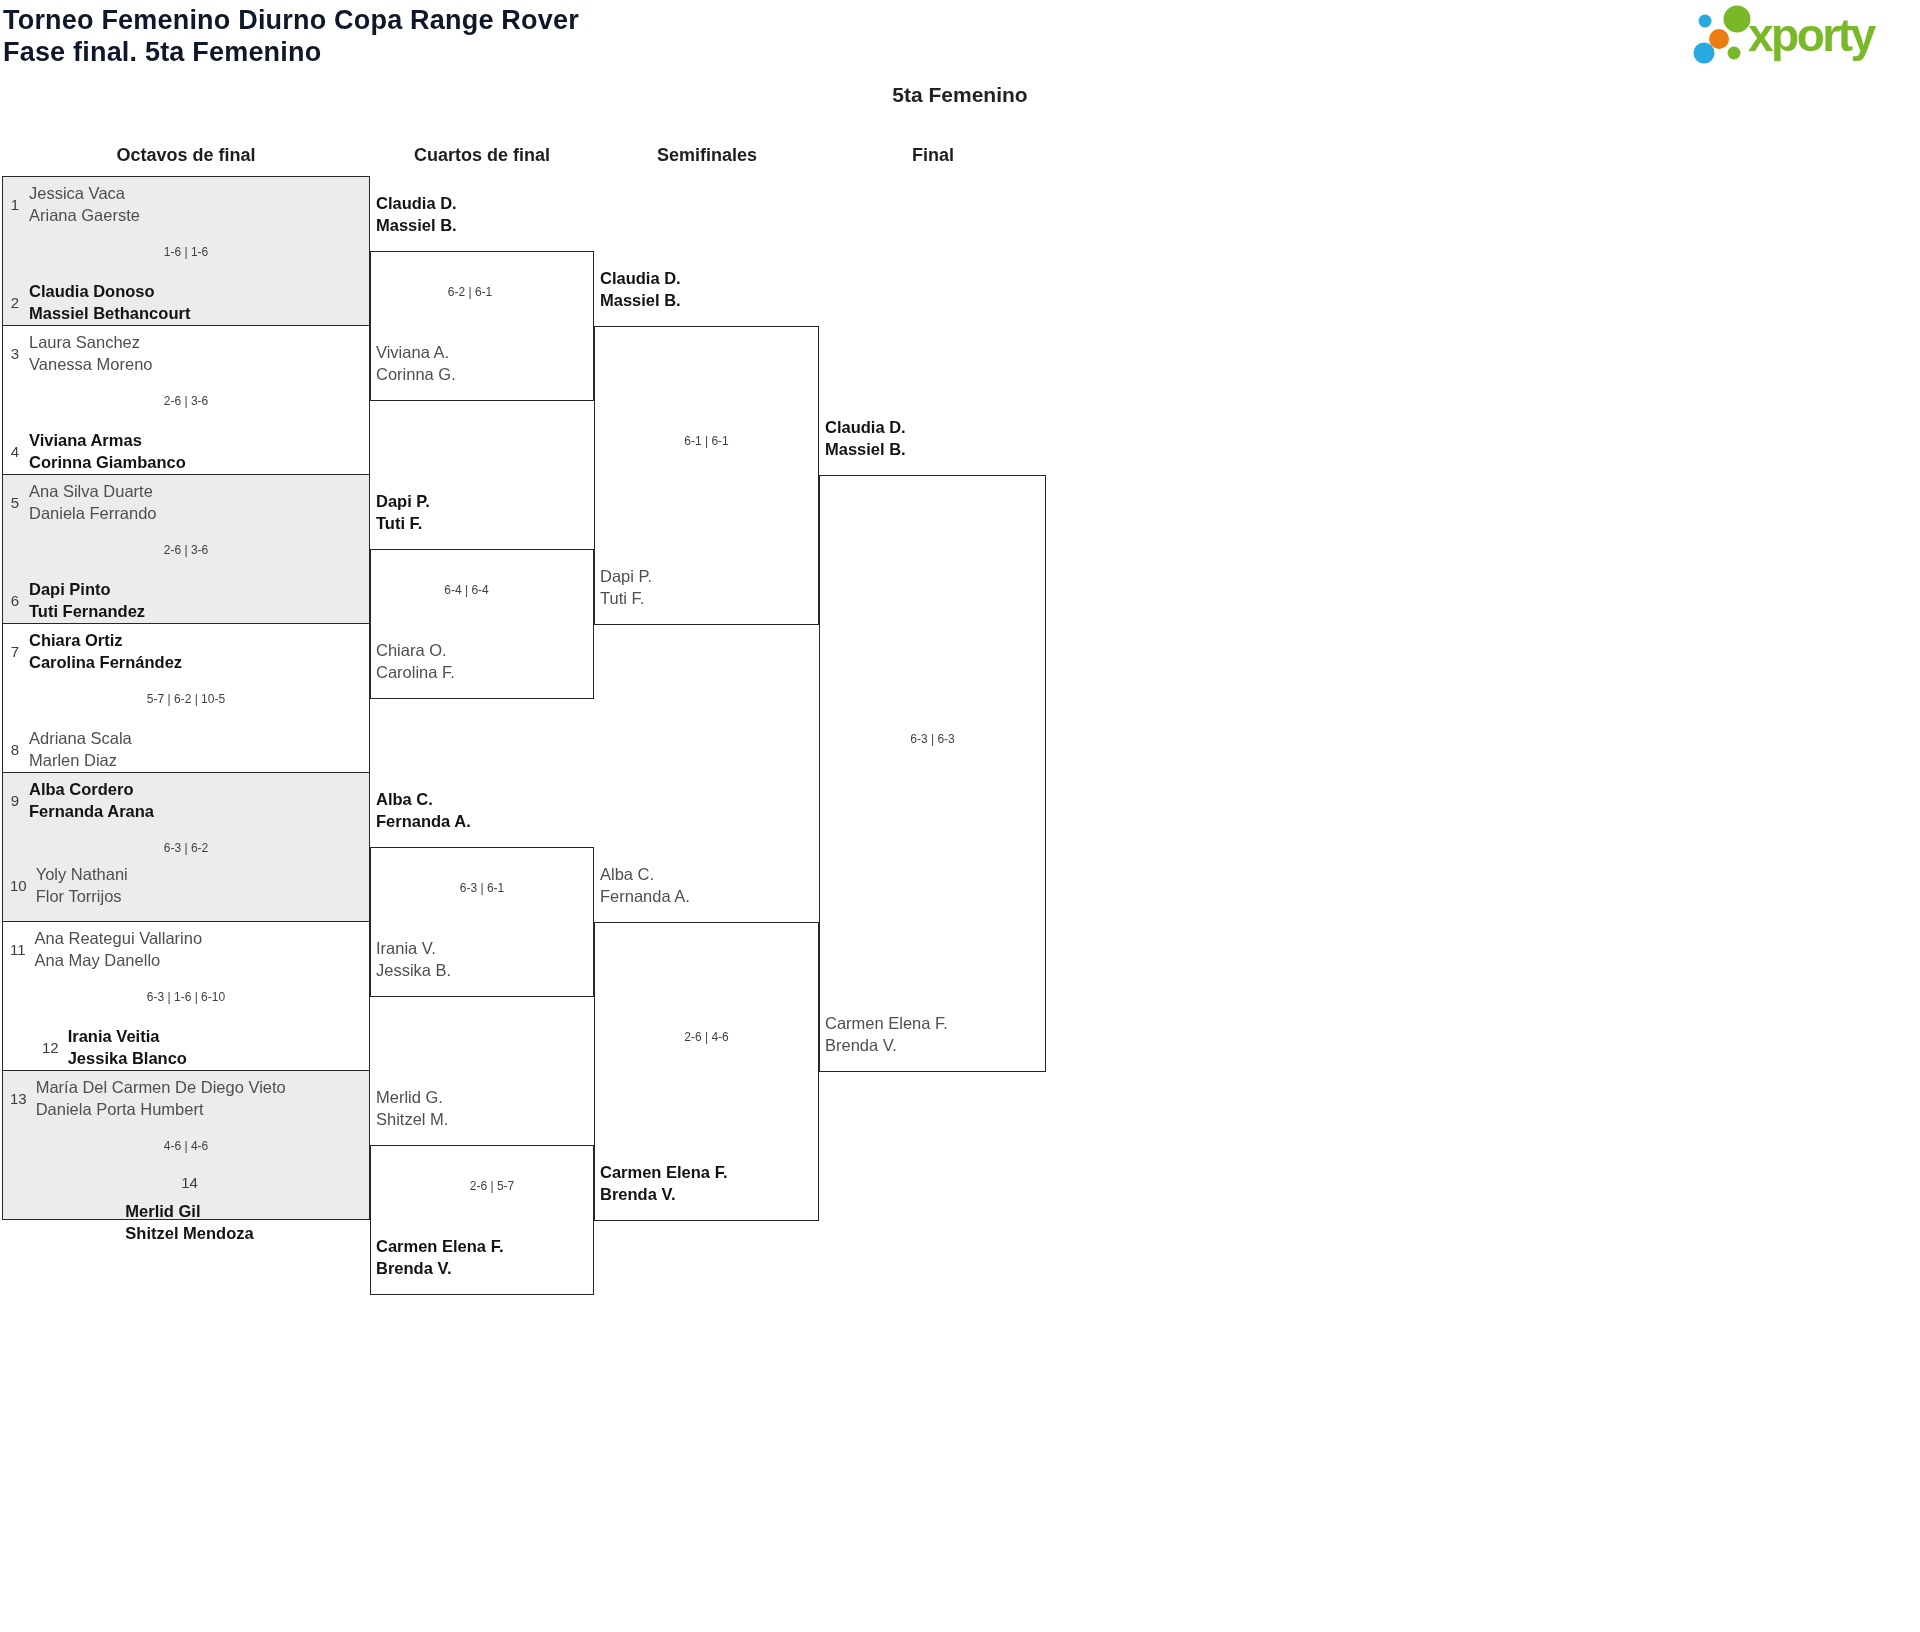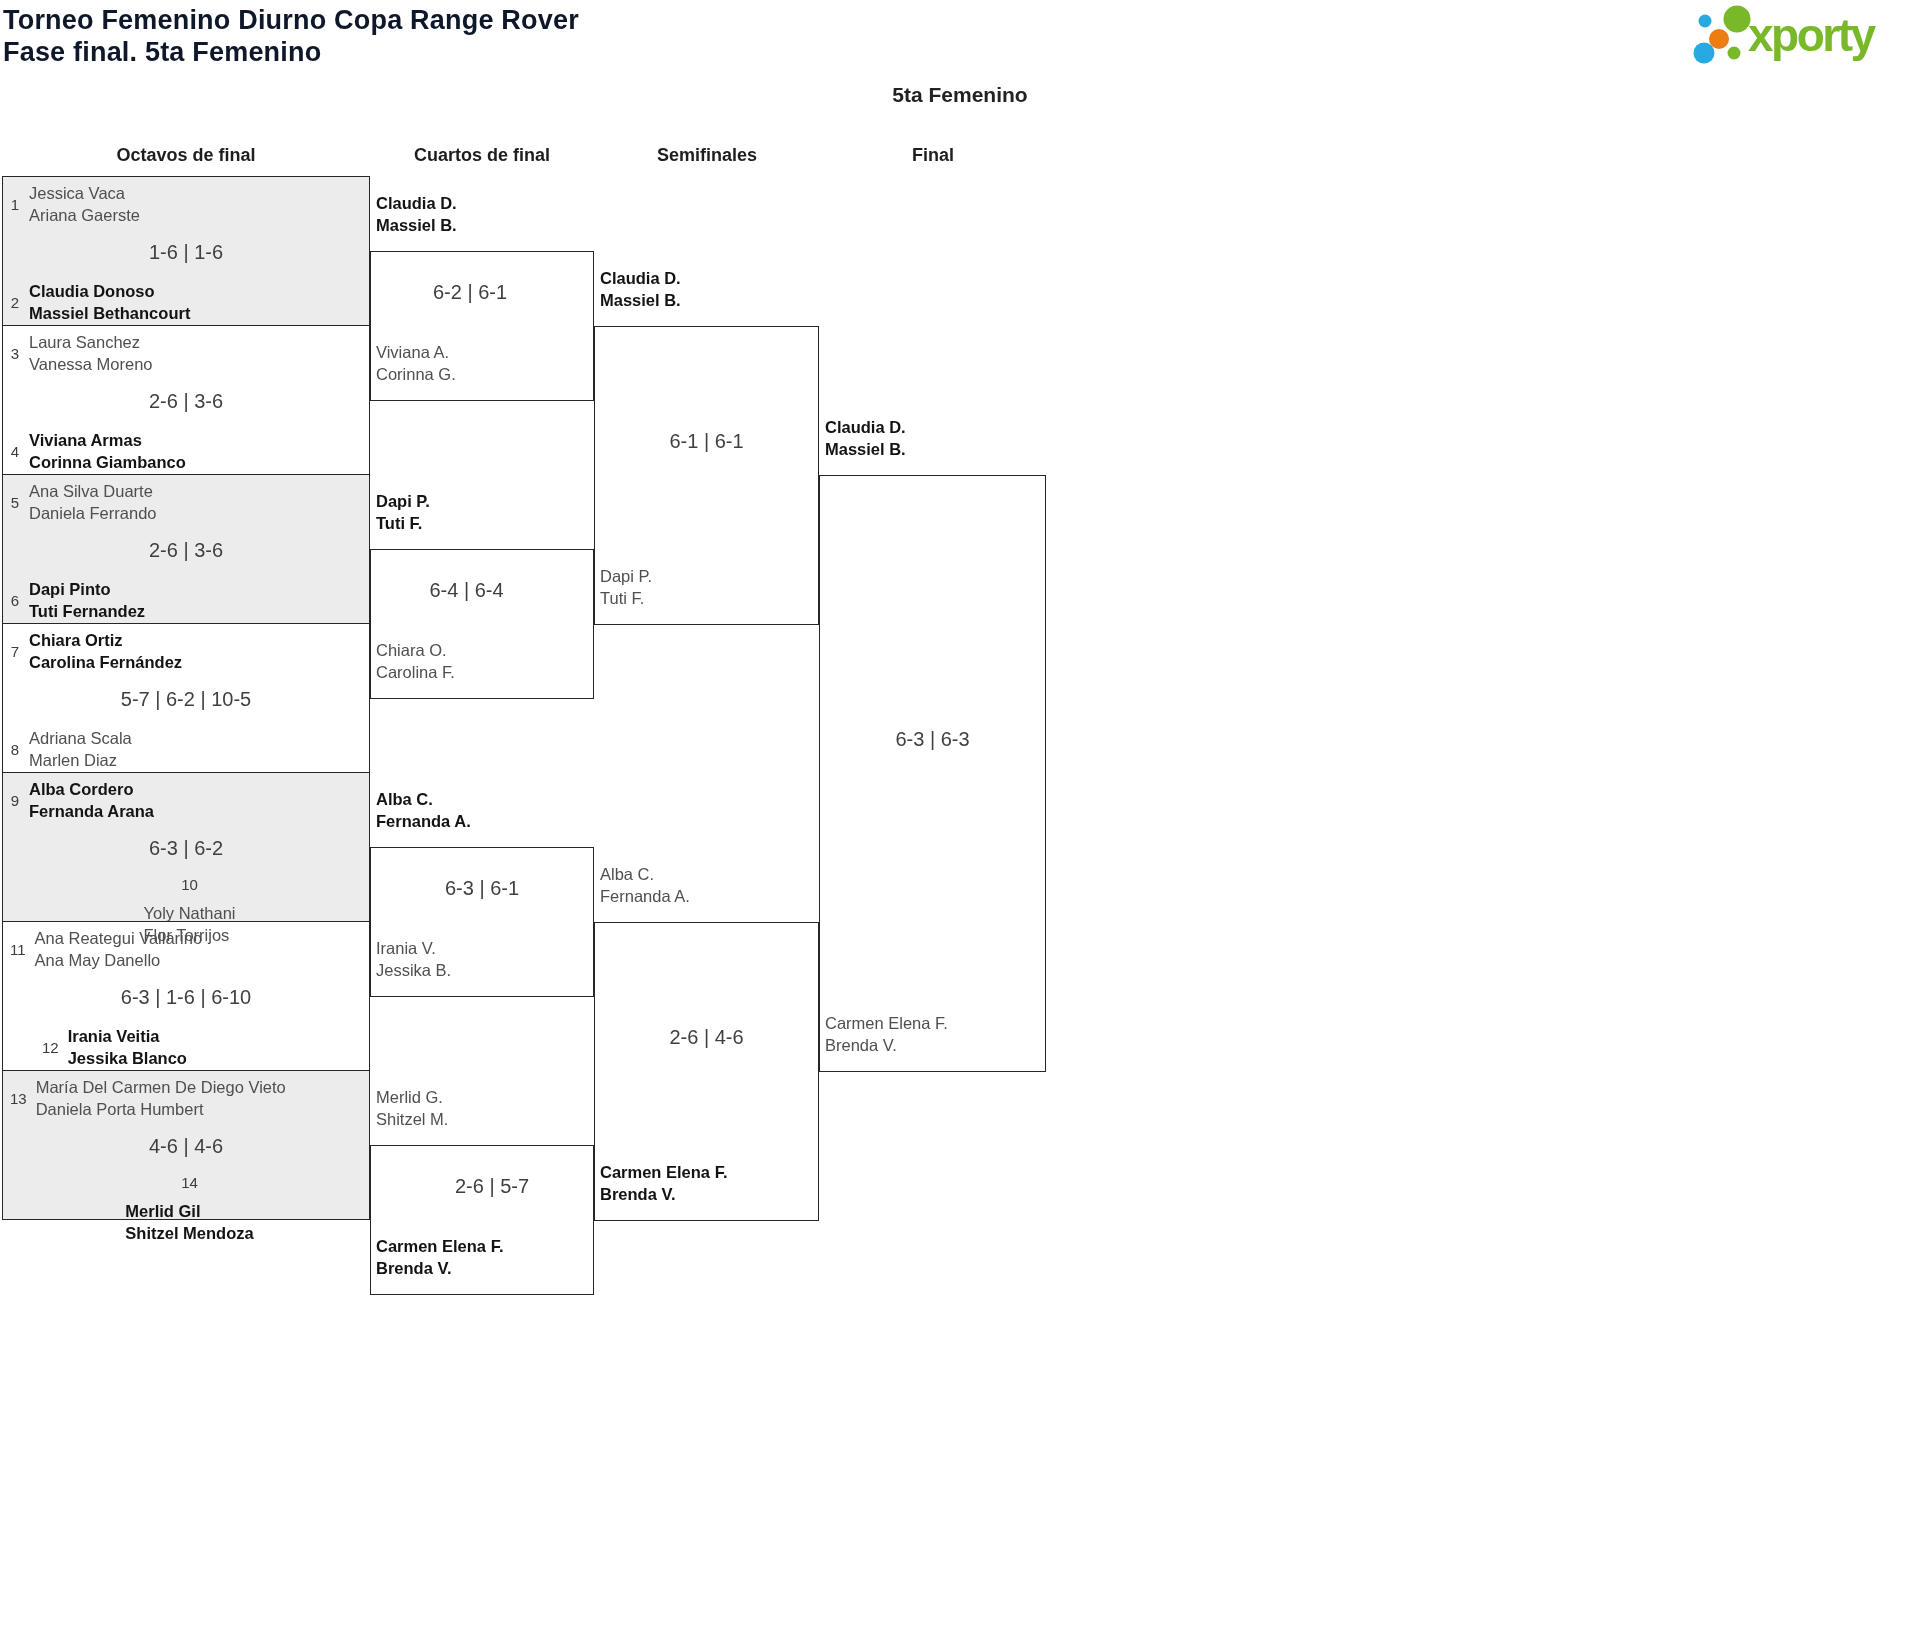--- a/index.html
+++ b/index.html
@@ -21,21 +21,21 @@
          background:transparent;}
   .match.shaded{background:var(--shade-c,#ececec);}
   .team{position:absolute;left:0;right:0;display:flex;align-items:center;gap:9px;
         padding-left:7px;}
   .seed{font-size:15px;color:var(--seed-c,#3c3c3c);flex:none;min-width:10px;text-align:center;}
   .nline{font-size:16.5px;line-height:22px;white-space:nowrap;}
   .team .names{color:var(--lose-c,#4f4f4f);}
   .team.winner .names{color:var(--win-c,#131313);font-weight:700;}
   .adv-label{position:absolute;color:var(--lose-c,#4f4f4f);}
   .adv-label.winner{color:var(--win-c,#131313);font-weight:700;}
-  .score{position:absolute;font-size:20px;line-height:22px;color:var(--score-c,#3f3f3f);
+  .score{position:absolute;font-size:12px;line-height:22px;color:var(--score-c,#3f3f3f);
          text-align:center;white-space:nowrap;}
 </style>
 </head>
 <body>
 
 <div class="page" id="page" style="--border-c: #262626; --shade-c: #ececec; --win-c: #131313; --lose-c: #4f4f4f; --score-c: #3f3f3f; --seed-c: #3c3c3c;">
 
   <div class="title">
     <div>Torneo Femenino Diurno Copa Range Rover</div>
     <div>Fase final. 5ta Femenino</div>
@@ -130,21 +130,21 @@
       </div>
       <div class="match shaded" style="left: 2px; top: 772px; width: 368px; height: 150px;">
         <div class="team winner" style="top: 5px;">
           <div class="seed">9</div>
           <div class="names">
             <div class="nline">Alba Cordero</div>
             <div class="nline">Fernanda Arana</div>
           </div>
         </div>
         <div class="score" style="left: 0px; right: 0px; top: 64px;">6-3 | 6-2</div>
-        <div class="team" style="top: 103px; flex-direction: column;">
+        <div class="team" style="top: 90px;">
           <div class="seed">10</div>
           <div class="names">
             <div class="nline">Yoly Nathani</div>
             <div class="nline">Flor Torrijos</div>
           </div>
         </div>
       </div>
       <div class="match" style="left: 2px; top: 921px; width: 368px; height: 150px;">
         <div class="team" style="top: 5px;">
           <div class="seed">11</div>

